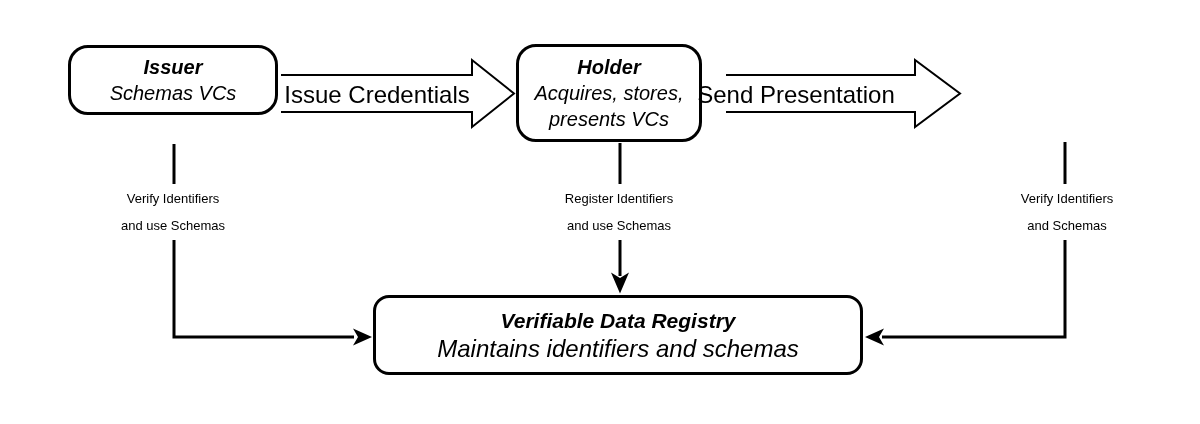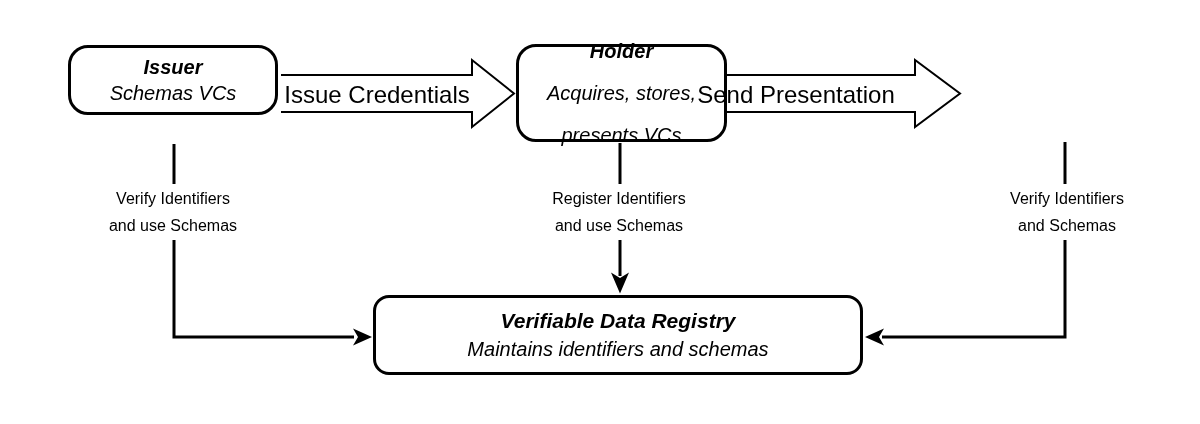--- a/index.html
+++ b/index.html
@@ -46,42 +46,42 @@
     align-items: center;
     justify-content: center;
     text-align: center;
     font-style: italic;
     font-size: 20px;
     line-height: 26px;
     white-space: nowrap;
   }
   .node-title { font-weight: bold; }
   .node-issuer   { left: 68px;  top: 45px;  width: 210px; height: 70px; }
-  .node-holder   { left: 516px; top: 44px;  width: 211px; height: 98px; gap: 16px; }
+  .node-holder   { left: 516px; top: 44px;  width: 186px; height: 98px; }
   .node-verifier { left: 962px; top: 45px;  width: 206px; height: 97px; }
   .node-registry { left: 373px; top: 295px; width: 490px; height: 80px;
                    border-radius: 16px; line-height: 28px; font-size: 21px; }
-  .node-registry .node-subtitle { font-size: 20px; text-align: center; }
+  .node-registry .node-subtitle { font-size: 24px; text-align: center; }
 
   .edge-label {
     position: absolute;
     transform: translateX(-50%);
     font-size: 24px;
     line-height: 21px;
     white-space: nowrap;
   }
   .label-issue-credentials { left: 377px; top: 84px; }
   .label-send-presentation { left: 796px; top: 84px; }
 
   .conn-label {
     position: absolute;
     transform: translateX(-50%);
     top: 185px;
     text-align: center;
-    font-size: 16px;
+    font-size: 13px;
     line-height: 27px;
     white-space: nowrap;
   }
   .label-issuer-registry   { left: 173px; }
   .label-holder-registry   { left: 619px; }
   .label-verifier-registry { left: 1067px; }
 </style>
 </head>
 <body>
 

